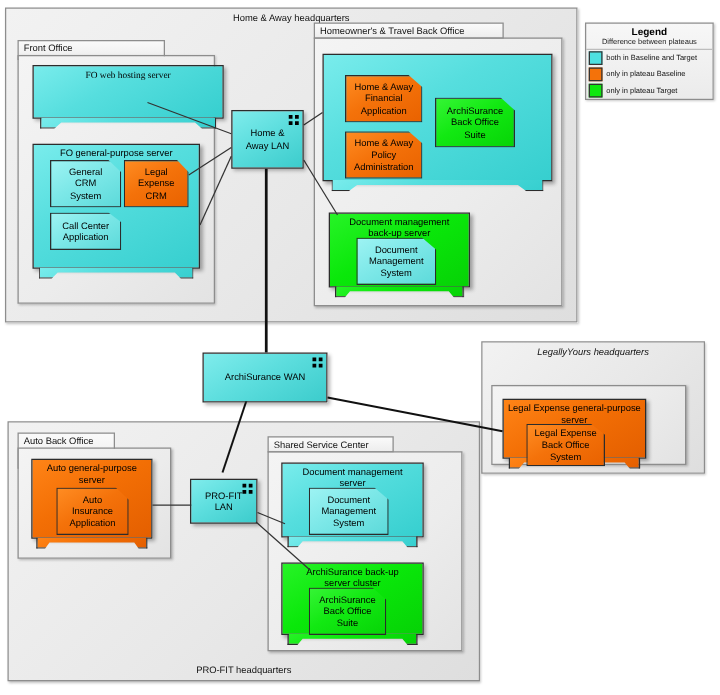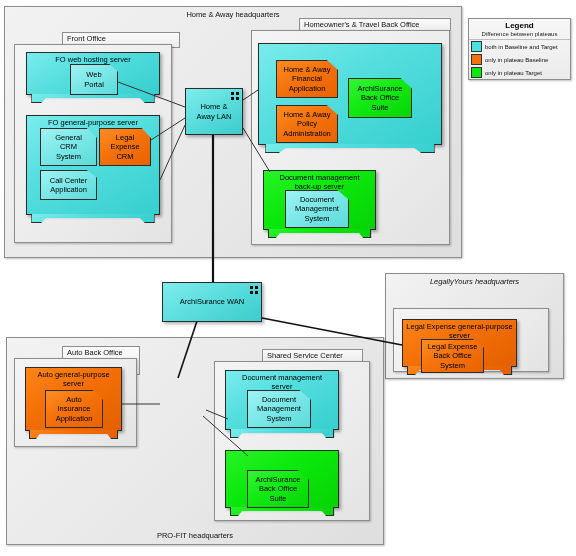--- a/index.html
+++ b/index.html
@@ -4,21 +4,21 @@
 <style>
   html,body{margin:0;padding:0;background:#ffffff;}
   body{width:576px;height:556px;font-family:"Liberation Sans",sans-serif;overflow:hidden;}
   #stage{position:relative;width:576px;height:556px;}
 
   
   .grp{position:absolute;box-sizing:border-box;background:linear-gradient(135deg,#f2f2f2 0%,#e8e8e8 55%,#dedede 100%);
        border:1px solid #8d8d8d;box-shadow:1px 1px 2px rgba(0,0,0,.25);}
   .grp.plain{background:linear-gradient(135deg,#f4f4f4 0%,#ececec 60%,#e3e3e3 100%);}
   .grp-label{position:absolute;box-sizing:border-box;background:linear-gradient(180deg,#fafafa 0%,#ededed 100%);
-       border:1px solid #8d8d8d;font-size:7.5px;color:#111;padding:1px 4px;white-space:nowrap;line-height:10px;margin-left:48px;}
+       border:1px solid #8d8d8d;font-size:7.5px;color:#111;padding:1px 4px;white-space:nowrap;line-height:10px;}
   .grp-title-c{position:absolute;width:100%;text-align:center;font-size:7.5px;color:#111;white-space:nowrap;}
 
   
   .node{position:absolute;box-sizing:border-box;}
   .node .body{position:absolute;left:0;top:0;right:0;bottom:8px;border:1px solid #2c2c2c;box-sizing:border-box;
        box-shadow:2px 2px 3px rgba(0,0,0,.32);}
   .node .foot{position:absolute;left:4%;right:4%;bottom:0;height:9px;border:1px solid #2c2c2c;border-top:none;
        box-sizing:border-box;clip-path:polygon(0 0,100% 0,100% 100%,92% 100%,88% 45%,12% 45%,8% 100%,0 100%);
        box-shadow:2px 2px 3px rgba(0,0,0,.28);}
   .node .ntitle{position:absolute;left:3px;right:3px;top:3px;text-align:center;font-size:7.5px;line-height:9px;color:#000;}
@@ -70,28 +70,24 @@
   <div class="grp" style="left:4px;top:6px;width:458px;height:252px;">
     <div class="grp-title-c" style="top:3px;">Home &amp; Away headquarters</div>
   </div>
 
   <div class="grp-label" style="left:14px;top:32px;width:118px;height:16px;">Front Office</div>
   <div class="grp plain" style="left:14px;top:44px;width:158px;height:199px;"></div>
 
   <div class="grp-label" style="left:251px;top:18px;width:152px;height:13px;">Homeowner's &amp; Travel Back Office</div>
   <div class="grp plain" style="left:251px;top:30px;width:199px;height:215px;"></div>
 
-  <div class="node cyan" style="left:26px;top:52px;width:134px;height:51px;">
+  <div class="node cyan" style="left:26px;top:52px;width:153px;height:51px;font-family:Liberation Serif, serif;">
     <div class="body"></div>
     <div class="foot"></div>
     <div class="ntitle">FO web hosting server</div>
-  </div>
-  <div class="art cy" style="left:70px;top:64px;width:48px;height:31px;">
-    <span style="white-space:pre-line">Web
-Portal</span>
   </div>
 
   <div class="node cyan" style="left:26px;top:115px;width:134px;height:108px;">
     <div class="body"></div>
     <div class="foot"></div>
     <div class="ntitle">FO general-purpose server</div>
   </div>
   <div class="art cy" style="left:40px;top:128px;width:57px;height:38px;">
     <span style="white-space:pre-line">General
 CRM
@@ -184,20 +180,22 @@
   </div>
   <div class="art cy" style="left:247px;top:390px;width:64px;height:38px;">
     <span style="white-space:pre-line">Document
 Management
 System</span>
   </div>
 
   <div class="node green" style="left:225px;top:450px;width:114px;height:66px;">
     <div class="body"></div>
     <div class="foot"></div>
+    <div class="ntitle" style="white-space:pre-line">ArchiSurance back-up
+server cluster</div>
   </div>
   <div class="art gr" style="left:247px;top:470px;width:62px;height:38px;">
     <span style="white-space:pre-line">ArchiSurance
 Back Office
 Suite</span>
   </div>
 
   <svg id="wires">
     <g stroke="#333" stroke-width="1" fill="none">
       <line x1="118" y1="82" x2="185" y2="107"></line>
@@ -234,20 +232,30 @@
   <div class="net" style="left:162px;top:282px;width:100px;height:40px;">
     <span>ArchiSurance WAN</span>
     <span class="neticon">
         <i></i>
         <i></i>
         <i></i>
         <i></i>
       </span>
   </div>
 
+  <div class="net" style="left:152px;top:383px;width:54px;height:36px;">
+    <span style="white-space:pre-line">PRO-FIT
+LAN</span>
+    <span class="neticon">
+        <i></i>
+        <i></i>
+        <i></i>
+        <i></i>
+      </span>
+  </div>
 
   <div id="legend" style="left:468px;top:18px;width:103px;height:62px;">
     <div class="lg-title">Legend</div>
     <div class="lg-sub">Difference between plateaus</div>
     <div class="lg-row">
       <span class="sw" style="background: rgb(77, 224, 224);"></span>
       <span class="lg-txt">both in Baseline and Target</span>
     </div>
     <div class="lg-row">
       <span class="sw" style="background: rgb(244, 114, 10);"></span>

